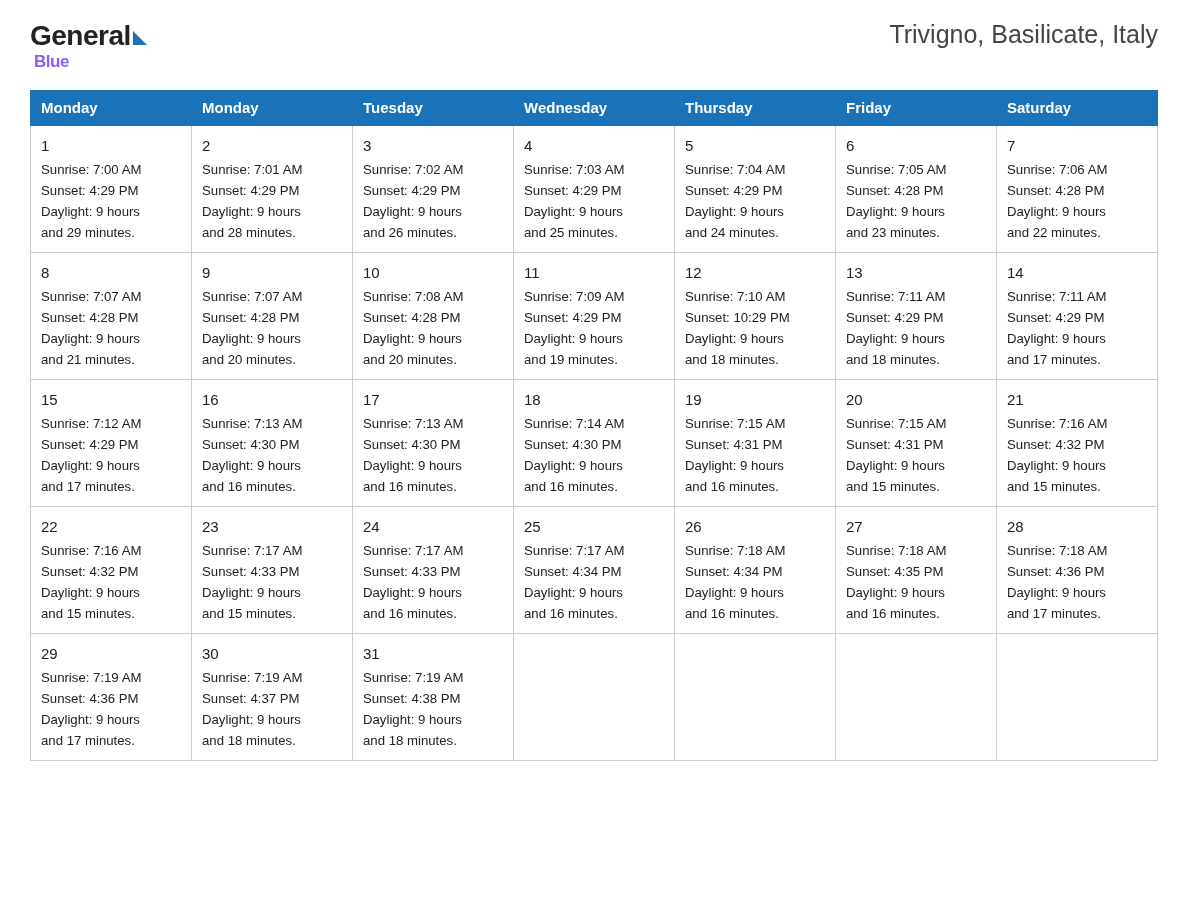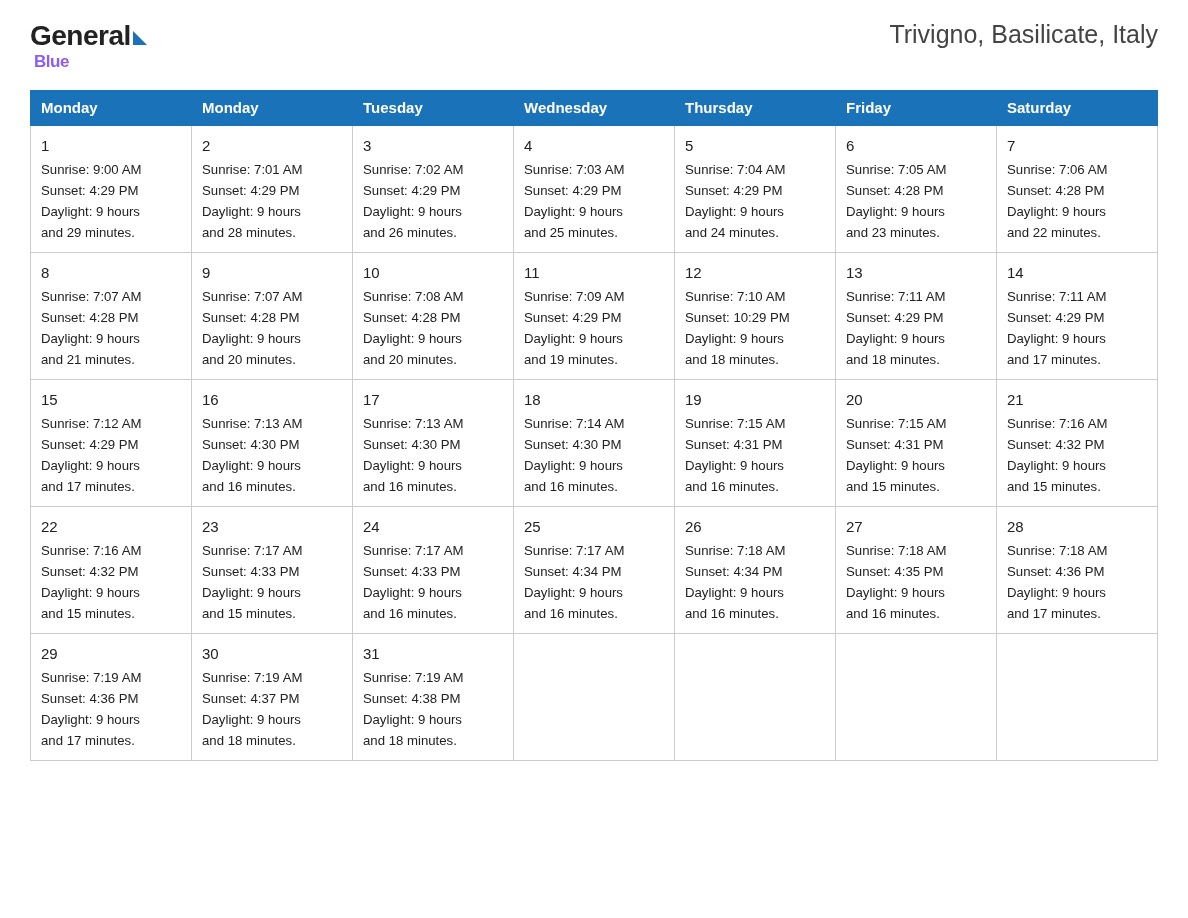--- a/index.html
+++ b/index.html
@@ -128,21 +128,21 @@
         <th>Monday</th>
         <th>Tuesday</th>
         <th>Wednesday</th>
         <th>Thursday</th>
         <th>Friday</th>
         <th>Saturday</th>
       </tr>
   </thead>
   <tbody>
   <tr>
-        <td><span class="day-num">1</span><span class="day-info" style="white-space: pre-line;">Sunrise: 9:00 AM
+        <td><span class="day-num">1</span><span class="day-info" style="white-space: pre-line;">Sunrise: 7:00 AM
 Sunset: 4:29 PM
 Daylight: 9 hours
 and 29 minutes.</span></td>
         <td><span class="day-num">2</span><span class="day-info" style="white-space: pre-line;">Sunrise: 7:01 AM
 Sunset: 4:29 PM
 Daylight: 9 hours
 and 28 minutes.</span></td>
         <td><span class="day-num">3</span><span class="day-info" style="white-space: pre-line;">Sunrise: 7:02 AM
 Sunset: 4:29 PM
 Daylight: 9 hours

